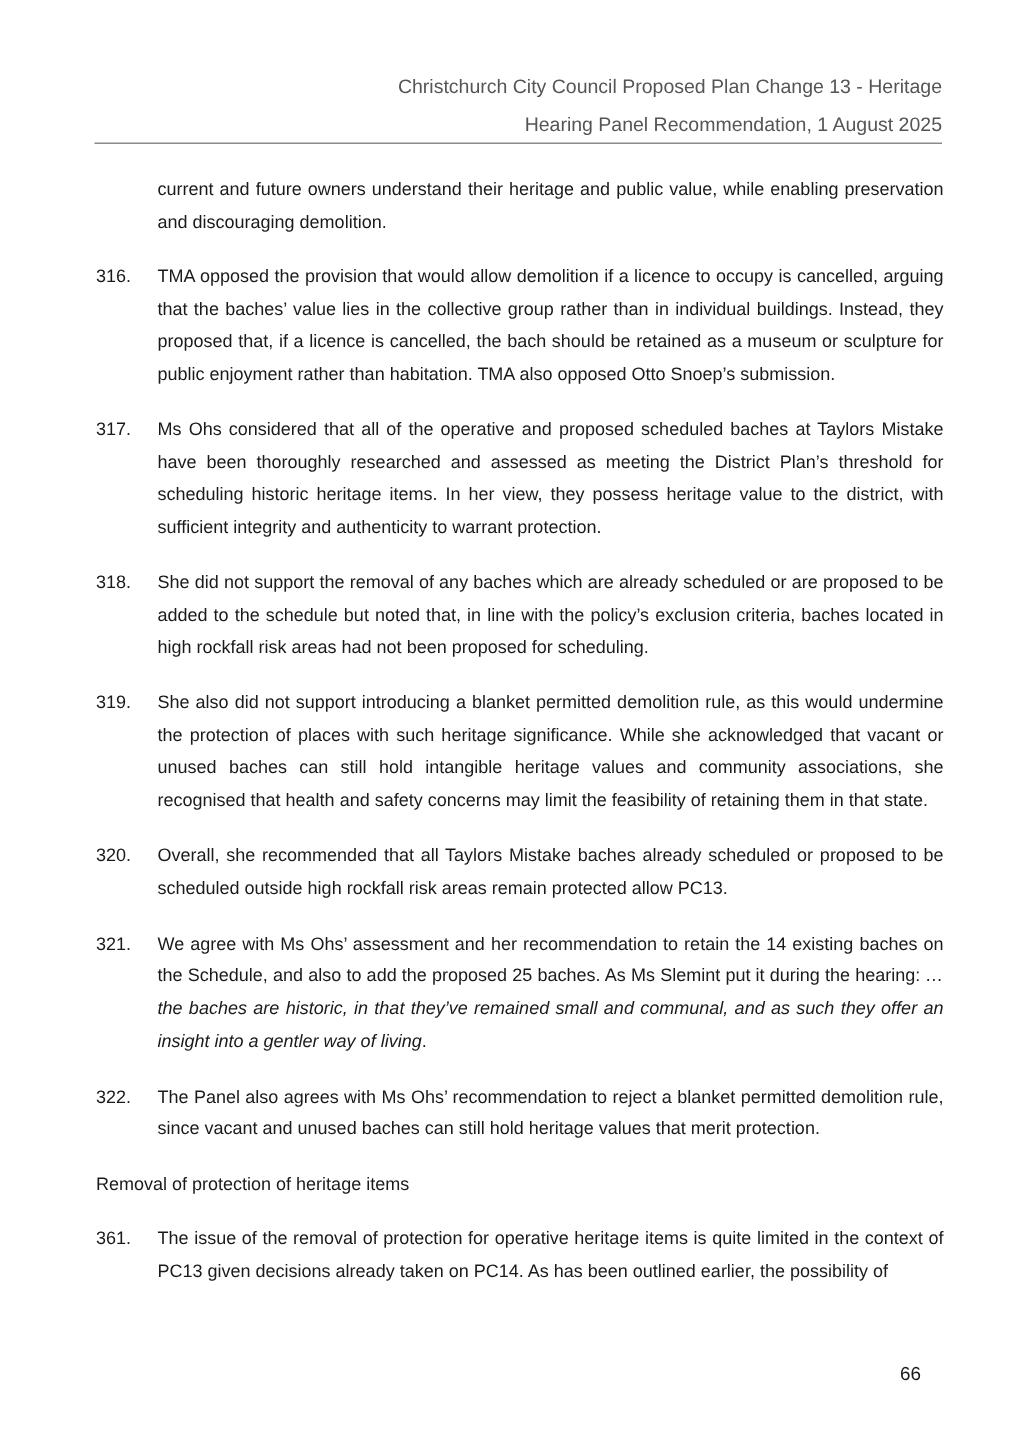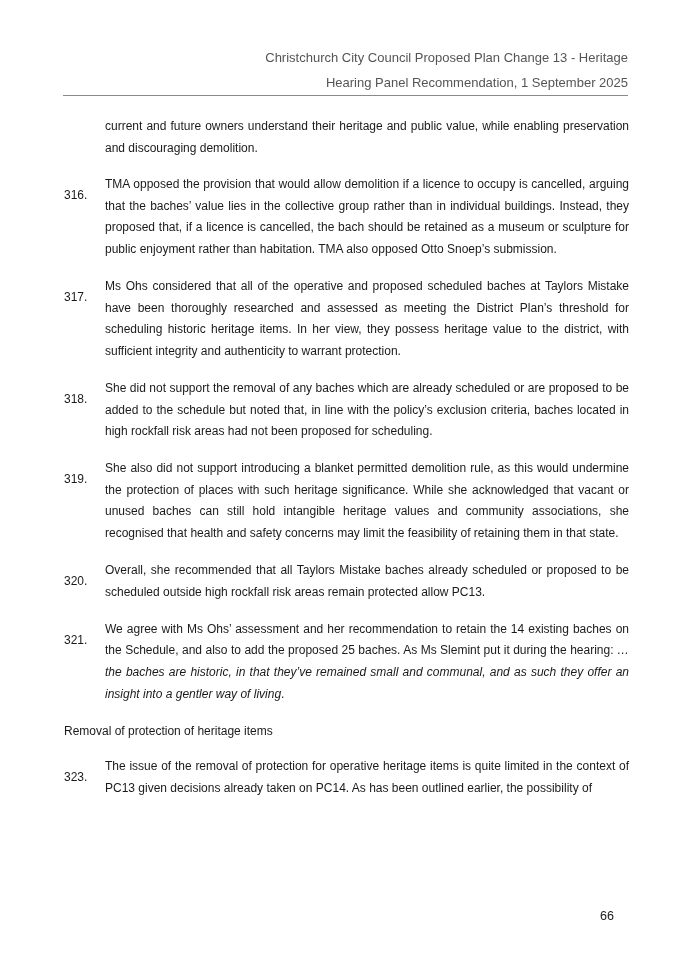--- a/index.html
+++ b/index.html
@@ -6,43 +6,44 @@
     body { width: 675px; height: 955px; position: relative; overflow: hidden;
            font-family: "Liberation Sans", sans-serif; color: #1a1a1a; }
     .header { position: absolute; left: 63px; top: 52px; width: 565px; text-align: right;
               font-size: 13px; color: #555; }
     .header .h1 { height: 12px; line-height: 12px; }
     .header .h2 { margin-top: 13px; height: 12px; line-height: 12px; }
     .header-rule { position: absolute; left: 63px; top: 95px; width: 565px; height: 0;
                    border-top: 1.4px solid #8a8a8a; }
     .body { position: absolute; left: 64px; top: 116px; width: 565px; font-size: 12px; line-height: 21.6px; }
     .para { position: relative; padding-left: 41px; text-align: justify; margin: 0 0 15.5px 0; }
-    .para .num { position: absolute; left: 0; top: 11px; }
+    .para .num { position: absolute; left: 0; top: 0; }
     .para.cont { margin-bottom: 15px; }
     .heading { margin: 0 0 14px 0; }
     em { font-style: italic; }
     .pageno { position: absolute; left: 600px; top: 909px; width: 28px; text-align: left; font-size: 12.6px; }
   </style>
 </head>
 <body>
 
 <div class="header">
   <div class="h1">Christchurch City Council Proposed Plan Change 13 - Heritage</div>
-  <div class="h2">Hearing Panel Recommendation, 1 September 2025</div>
+  <div class="h2">Hearing Panel Recommendation, 1 August 2025</div>
 </div>
 <div class="header-rule"></div>
 
 <div class="body">
   <p class="para cont"><span>current and future owners understand their heritage and public value, while enabling preservation and discouraging demolition.</span></p>
 
   <p class="para"><span class="num">316.</span><span>TMA opposed the provision that would allow demolition if a licence to occupy is cancelled, arguing that the baches’ value lies in the collective group rather than in individual buildings. Instead, they proposed that, if a licence is cancelled, the bach should be retained as a museum or sculpture for public enjoyment rather than habitation. TMA also opposed Otto Snoep’s submission.</span></p>
   <p class="para"><span class="num">317.</span><span>Ms Ohs considered that all of the operative and proposed scheduled baches at Taylors Mistake have been thoroughly researched and assessed as meeting the District Plan’s threshold for scheduling historic heritage items. In her view, they possess heritage value to the district, with sufficient integrity and authenticity to warrant protection.</span></p>
   <p class="para"><span class="num">318.</span><span>She did not support the removal of any baches which are already scheduled or are proposed to be added to the schedule but noted that, in line with the policy’s exclusion criteria, baches located in high rockfall risk areas had not been proposed for scheduling.</span></p>
   <p class="para"><span class="num">319.</span><span>She also did not support introducing a blanket permitted demolition rule, as this would undermine the protection of places with such heritage significance. While she acknowledged that vacant or unused baches can still hold intangible heritage values and community associations, she recognised that health and safety concerns may limit the feasibility of retaining them in that state.</span></p>
   <p class="para"><span class="num">320.</span><span>Overall, she recommended that all Taylors Mistake baches already scheduled or proposed to be scheduled outside high rockfall risk areas remain protected allow PC13.</span></p>
   <p class="para"><span class="num">321.</span><span>We agree with Ms Ohs’ assessment and her recommendation to retain the 14 existing baches on the Schedule, and also to add the proposed 25 baches. As Ms Slemint put it during the hearing: </span><em>…the baches are historic, in that they’ve remained small and communal, and as such they offer an insight into a gentler way of living</em><span>.</span></p>
+  <p class="para"><span class="num">322.</span><span>The Panel also agrees with Ms Ohs’ recommendation to reject a blanket permitted demolition rule, since vacant and unused baches can still hold heritage values that merit protection.</span></p>
 
   <p class="heading">Removal of protection of heritage items</p>
 
-  <p class="para"><span class="num">323.</span><span>The issue of the removal of protection for operative heritage items is quite limited in the context of PC13 given decisions already taken on PC14.  As has been outlined earlier, the possibility of</span></p>
+  <p class="para"><span class="num">361.</span><span>The issue of the removal of protection for operative heritage items is quite limited in the context of PC13 given decisions already taken on PC14.  As has been outlined earlier, the possibility of</span></p>
 </div>
 
 <div class="pageno">66</div>
 
 </body></html>

